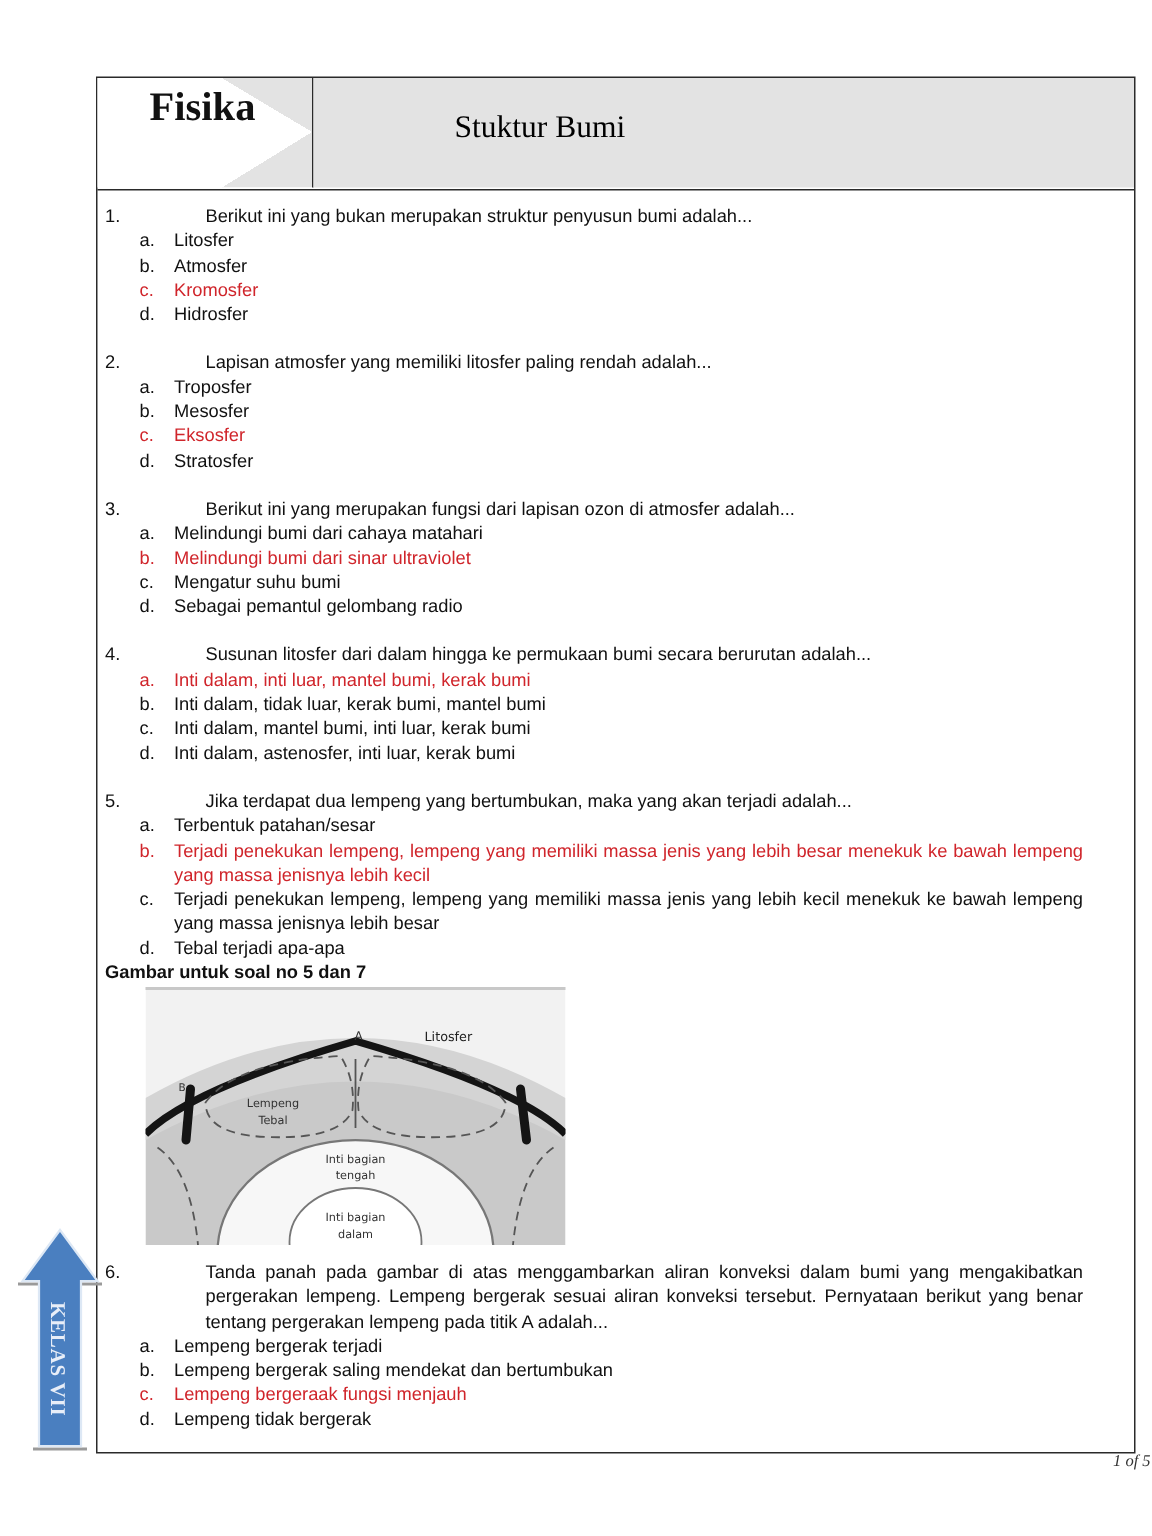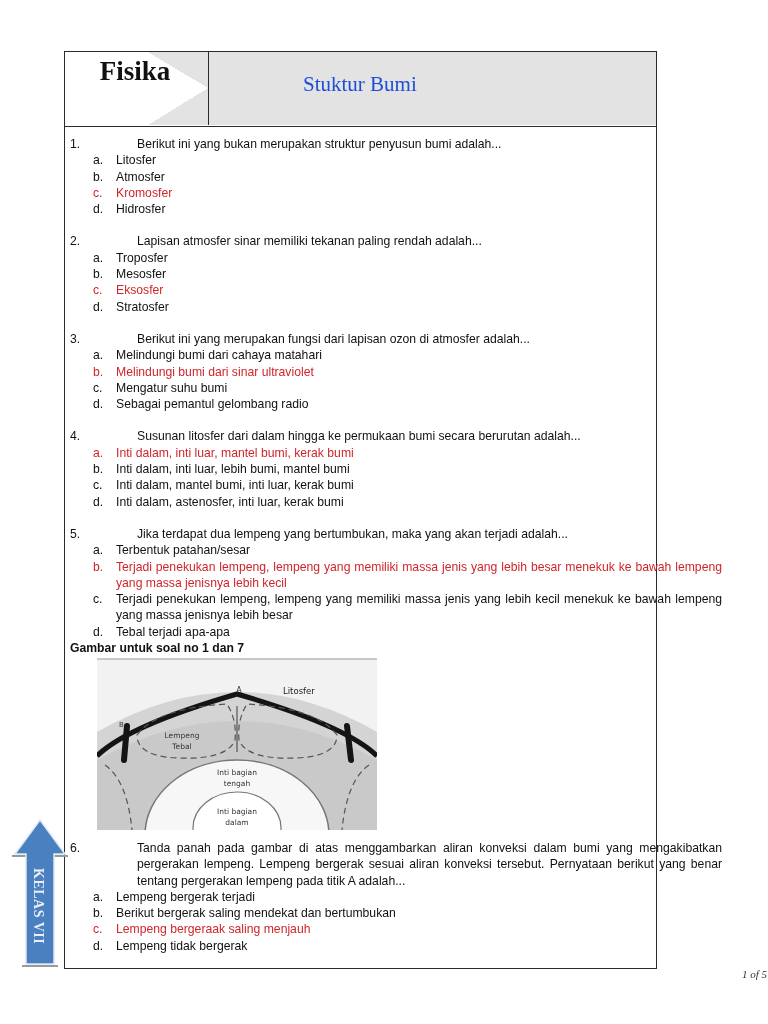--- a/index.html
+++ b/index.html
@@ -2,21 +2,21 @@
 <html><head>
 <meta charset="utf-8">
 <style>
   html, body { margin: 0; padding: 0; }
   body {
     width: 768px; height: 1024px; background: #ffffff; position: relative;
     font-family: "Liberation Sans", "DejaVu Sans", sans-serif; color: #111;
     overflow: hidden;
   }
   .page-frame {
-    position: absolute; left: 64px; top: 51px; width: 593px; height: 918px;
+    position: absolute; left: 64px; top: 51px; width: 693px; height: 918px;
     border: 1.5px solid #2a2a2a; box-sizing: border-box;
   }
   .header {
     position: absolute; left: 0; top: 0; width: 100%; height: 75px;
     border-bottom: 1.5px solid #2a2a2a; box-sizing: border-box;
   }
   .subject-box {
     position: absolute; left: 0; top: 0; width: 144px; height: 73px;
     border-right: 1.5px solid #2a2a2a; background: #fff; overflow: hidden;
     box-sizing: border-box;
@@ -28,21 +28,21 @@
   .subject-text {
     position: absolute; left: 0; top: 4px; width: 140px; text-align: center;
     font-family: "Liberation Serif", "DejaVu Serif", serif; font-weight: bold;
     font-size: 27px; line-height: 31px; color: #111;
   }
   .title-box {
     position: absolute; left: 144px; top: 0; right: 0; height: 73px; background: #e3e3e3;
   }
   .title-text {
     position: absolute; left: 94px; top: 20px;
-    font-family: "Liberation Serif", "DejaVu Serif", serif; font-size: 21px; color: #1d4ed8;
+    font-family: "Liberation Serif", "DejaVu Serif", serif; font-size: 21px; color: #000000;
   }
   .content {
     position: absolute; left: 5px; top: 84px; width: 652px;
     font-size: 12.2px; line-height: 16.3px;
   }
   .q { margin-bottom: 16px; }
   .q-stem { display: flex; }
   .q-num { width: 23px; flex: none; }
   .q-text { flex: 1; text-align: justify; margin-left: 44px; }
   .opt { display: flex; padding-left: 23px; }
@@ -99,21 +99,21 @@
         </div>
       <div class="opt">
           <span class="opt-letter">d.</span>
           <span class="opt-text">Hidrosfer</span>
         </div>
     </div>
 
     <div class="q">
       <div class="q-stem">
           <span class="q-num">2.</span>
-          <span class="q-text">Lapisan atmosfer sinar memiliki tekanan paling rendah adalah...</span>
+          <span class="q-text">Lapisan atmosfer yang memiliki litosfer paling rendah adalah...</span>
         </div>
       <div class="opt">
           <span class="opt-letter">a.</span>
           <span class="opt-text">Troposfer</span>
         </div>
       <div class="opt">
           <span class="opt-letter">b.</span>
           <span class="opt-text">Mesosfer</span>
         </div>
       <div class="opt correct">
@@ -153,21 +153,21 @@
       <div class="q-stem">
           <span class="q-num">4.</span>
           <span class="q-text">Susunan litosfer dari dalam hingga ke permukaan bumi secara berurutan adalah...</span>
         </div>
       <div class="opt correct">
           <span class="opt-letter">a.</span>
           <span class="opt-text">Inti dalam, inti luar, mantel bumi, kerak bumi</span>
         </div>
       <div class="opt">
           <span class="opt-letter">b.</span>
-          <span class="opt-text">Inti dalam, inti luar, lebih bumi, mantel bumi</span>
+          <span class="opt-text">Inti dalam, tidak luar, kerak bumi, mantel bumi</span>
         </div>
       <div class="opt">
           <span class="opt-letter">c.</span>
           <span class="opt-text">Inti dalam, mantel bumi, inti luar, kerak bumi</span>
         </div>
       <div class="opt">
           <span class="opt-letter">d.</span>
           <span class="opt-text">Inti dalam, astenosfer, inti luar, kerak bumi</span>
         </div>
     </div>
@@ -187,21 +187,21 @@
         </div>
       <div class="opt">
           <span class="opt-letter">c.</span>
           <span class="opt-text">Terjadi penekukan lempeng, lempeng yang memiliki massa jenis yang lebih kecil menekuk ke bawah lempeng yang massa jenisnya lebih besar</span>
         </div>
       <div class="opt">
           <span class="opt-letter">d.</span>
           <span class="opt-text">Tebal terjadi apa-apa</span>
         </div>
     </div>
-    <div class="figure-caption">Gambar untuk soal no 1 dan 7</div>
+    <div class="figure-caption">Gambar untuk soal no 5 dan 7</div>
   </div>
 
   <div class="figure">
     <svg width="280" height="170" viewBox="0 0 280 170">
       <rect x="0" y="0" width="280" height="170" fill="#f2f2f2"></rect>
 
       <path d="M0,95 Q140,15 280,95 L280,170 L0,170 Z" fill="#c9c9c9"></path>
       <path d="M0,72 Q140,-8 280,72 L280,100 Q140,22 0,100 Z" fill="#d4d4d4"></path>
 
       <path d="M0,96 Q30,66 140,34 Q250,66 280,96" fill="none" stroke="#141414" stroke-width="5"></path>
@@ -234,25 +234,25 @@
     <div class="q-stem">
         <span class="q-num">6.</span>
         <span class="q-text">Tanda panah pada gambar di atas menggambarkan aliran konveksi dalam bumi yang mengakibatkan pergerakan lempeng. Lempeng bergerak sesuai aliran konveksi tersebut. Pernyataan berikut yang benar tentang pergerakan lempeng pada titik A adalah...</span>
       </div>
     <div class="opt">
         <span class="opt-letter">a.</span>
         <span class="opt-text">Lempeng bergerak terjadi</span>
       </div>
     <div class="opt">
         <span class="opt-letter">b.</span>
-        <span class="opt-text">Berikut bergerak saling mendekat dan bertumbukan</span>
+        <span class="opt-text">Lempeng bergerak saling mendekat dan bertumbukan</span>
       </div>
     <div class="opt correct">
         <span class="opt-letter">c.</span>
-        <span class="opt-text">Lempeng bergeraak saling menjauh</span>
+        <span class="opt-text">Lempeng bergeraak fungsi menjauh</span>
       </div>
     <div class="opt">
         <span class="opt-letter">d.</span>
         <span class="opt-text">Lempeng tidak bergerak</span>
       </div>
   </div>
 </div>
 
 <div class="kelas-badge">
   <svg width="60" height="150" viewBox="0 0 60 150">

